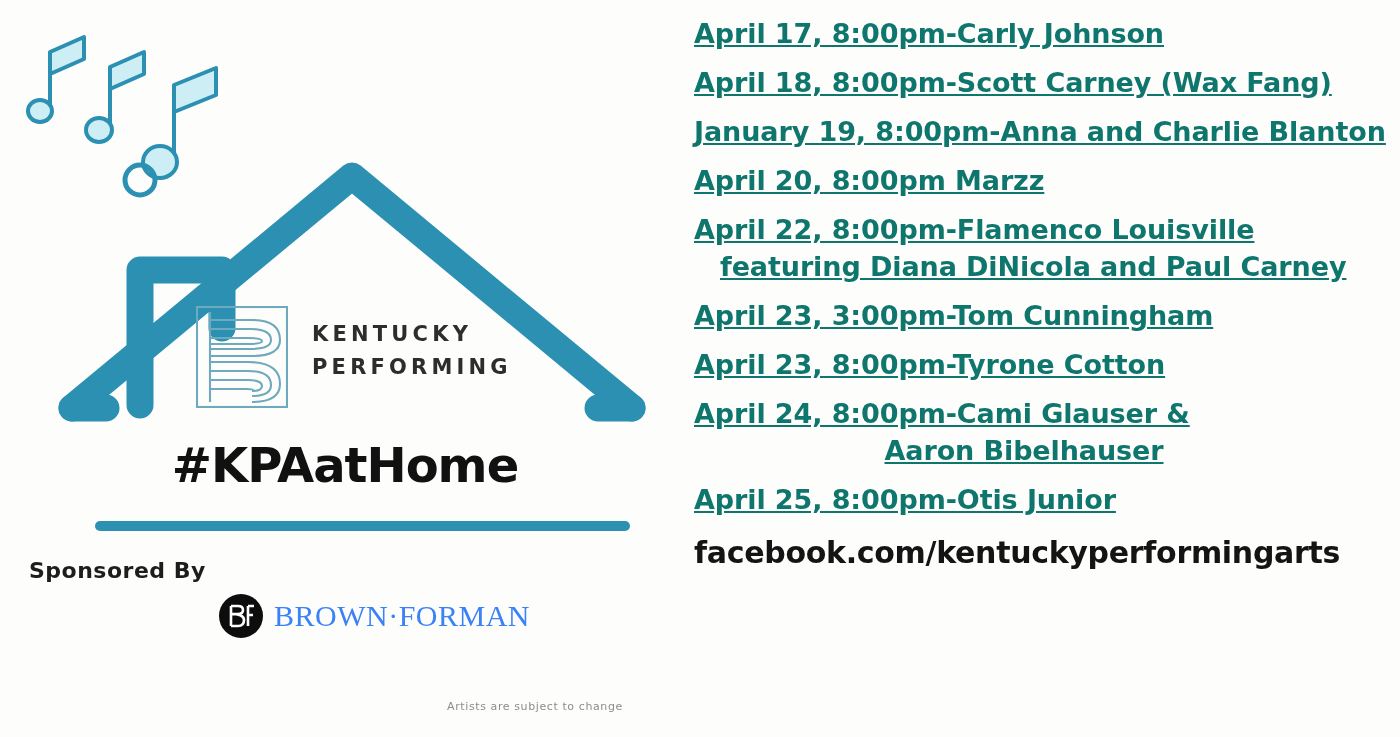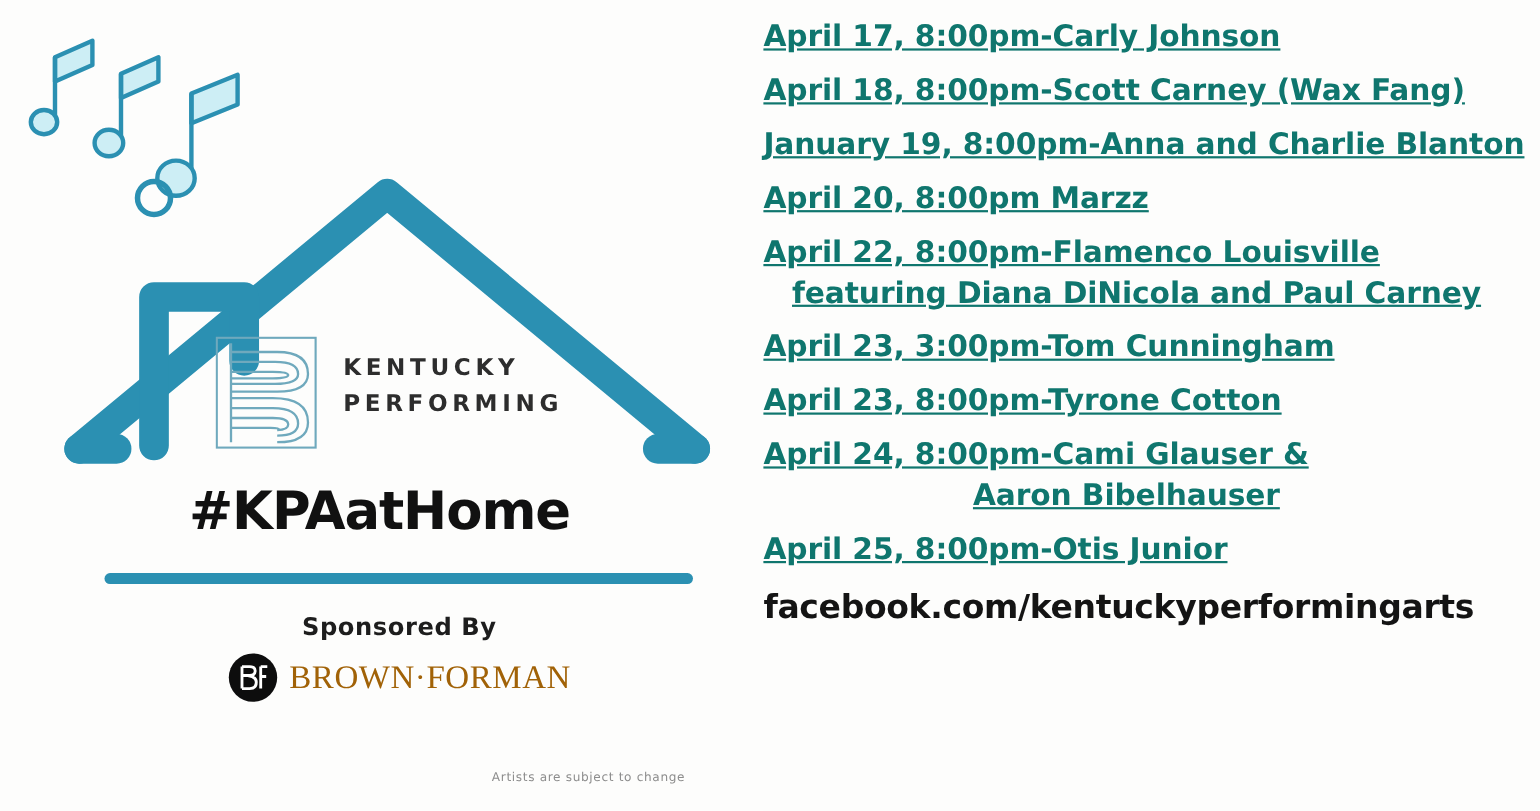--- a/index.html
+++ b/index.html
@@ -88,24 +88,23 @@
     left: 95px;
     top: 521px;
     width: 535px;
     height: 10px;
     background: #2b90b2;
     border-radius: 5px;
   }
 
   #sponsor-block {
     position: absolute;
-    left: 2px;
+    left: 13px;
     top: 558px;
     width: 690px;
-    text-align: center;
     padding-left: 16px;
   }
   #sponsored-by-label {
     font-size: 22px;
     font-weight: bold;
     color: #1d1d1d;
     letter-spacing: 0.5px;
     font-family: "DejaVu Sans", sans-serif;
   }
   #sponsor-logo-row {
@@ -116,21 +115,21 @@
     gap: 10px;
   }
   #bf-seal {
     width: 46px;
     height: 46px;
     flex: 0 0 auto;
   }
   #bf-name {
     font-size: 30px;
     letter-spacing: 0.5px;
-    color: #a16207;
+    color: #3b82f6;
     font-family: "Liberation Serif", serif;
   }
 
   #disclaimer {
     position: absolute;
     left: 0;
     top: 700px;
     width: 1030px;
     text-align: center;
     font-size: 11px;

